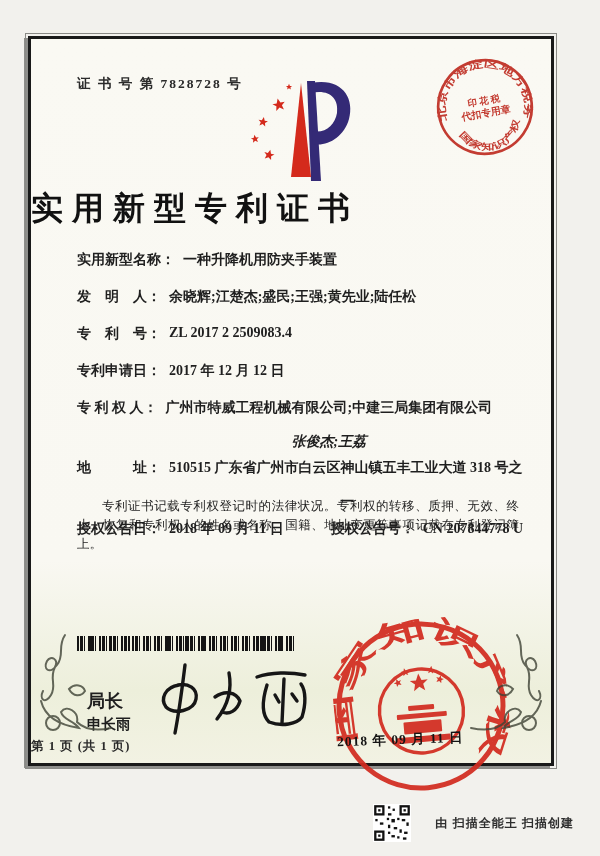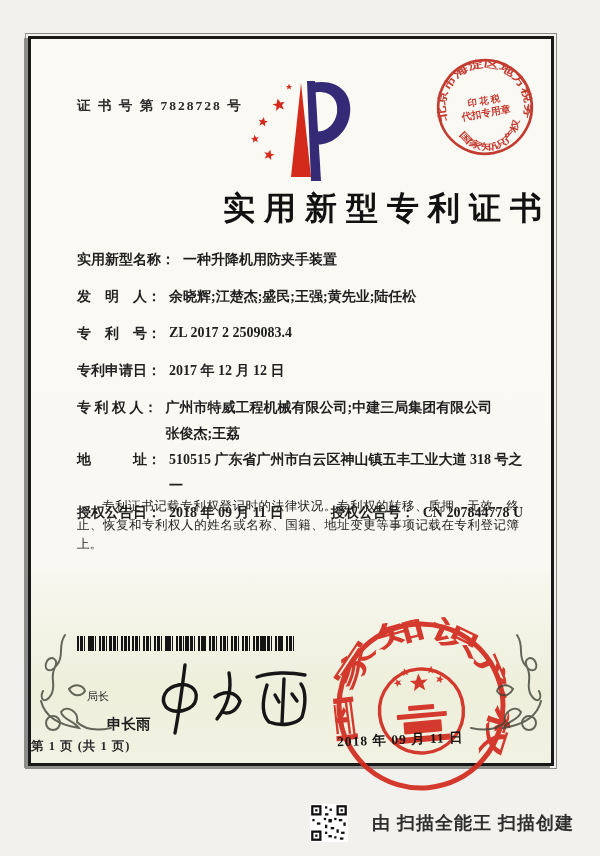--- a/index.html
+++ b/index.html
@@ -13,67 +13,67 @@
   }
   .certificate {
     position:absolute; left:28px; top:36px; width:526px; height:730px;
     background:linear-gradient(180deg,#faf9f3 0%,#f9f8f2 72%,#edefdb 90%,#f2f2e3 100%);
     border:3px solid #191919;
     outline:1px solid #8a8a86;
     outline-offset:2px;
     box-shadow:-4px 2px 0 rgba(60,60,58,.55);
   }
   .cert-no {
-    position:absolute; left:46px; top:58px;
+    position:absolute; left:46px; top:36px;
     font-size:13.5px; font-weight:600; letter-spacing:2px; color:#2a2a2a;
   }
   .tax-seal { position:absolute; right:14px; top:16px; width:104px; height:104px; transform:rotate(-10deg); opacity:.92; }
   .logo { position:absolute; left:212px; top:34px; width:118px; height:118px; }
   .title {
     position:absolute; left:0; top:148px; width:100%;
-    text-align:right; font-size:32px; font-weight:700; letter-spacing:9px; color:#111;
+    text-align:left; font-size:32px; font-weight:700; letter-spacing:9px; color:#111;
   }
   .fields { position:absolute; left:46px; top:212px; width:450px; font-size:14px; font-weight:600; }
-  .frow { display:flex; align-items:flex-start; margin-bottom:19px; }
+  .frow { display:flex; align-items:flex-start; margin-bottom:19px;text-align:center; }
   .frow .lbl { white-space:pre; flex:0 0 auto; }
   .frow .val { margin-left:8px; }
-  .val .l2 { margin-top:8px; }
+  .val .l2 { margin-top:16px;font-style:italic; }
   .grant-row { display:flex; }
   .grant-row .col2 { margin-left:47px; }
   .paras { position:absolute; left:46px; top:458px; width:442px; }
   .paras p {
     font-size:12.5px; line-height:19px; text-indent:2em; text-align:justify;
     color:#1e1e1e; font-style:oblique 8deg; font-weight:500;
   }
   .barcode {
     position:absolute; left:46px; top:597px; width:218px; height:15px;
     background:
       repeating-linear-gradient(90deg,#141414 0 1.6px,transparent 1.6px 3.4px,#141414 3.4px 6px,transparent 6px 7.2px,#141414 7.2px 8.2px,transparent 8.2px 11px),
       repeating-linear-gradient(90deg,transparent 0 13px,#141414 13px 15.5px,transparent 15.5px 19px);
   }
-  .sig-title { position:absolute; left:56px; top:650px; font-size:11px; font-weight:400; }
-  .sig-name  { position:absolute; left:56px; top:676px; font-size:14.5px; font-weight:700;margin-left:20px; }
+  .sig-title { position:absolute; left:56px; top:650px; font-size:18px; font-weight:700; }
+  .sig-name  { position:absolute; left:56px; top:676px; font-size:14.5px; font-weight:700; }
   .signature-svg { position:absolute; left:118px; top:618px; width:180px; height:86px; }
   .big-seal { position:absolute; left:303px; top:580px; width:174px; height:174px; transform:rotate(-5deg); opacity:.93; }
   .seal-date {
     position:absolute; left:306px; top:692px; font-size:13.5px; font-weight:700;
     letter-spacing:1px; color:#141414; z-index:5; transform:rotate(-2deg);
   }
   .page-footer {
     position:absolute; left:0; bottom:8px; width:100%; text-align:left;
     font-size:12.5px; font-weight:600; color:#2a2a2a; letter-spacing:1px;
   }
   .corner { position:absolute; width:78px; height:112px; bottom:18px; opacity:.8; }
   .corner.left { left:4px; }
   .corner.right { right:4px; transform:scaleX(-1); }
   .scan-mark { position:absolute; right:26px; bottom:14px; display:flex; align-items:center; }
   .qr { width:38px; height:38px; }
   .scan-text {
     margin-left:24px; font-family:"Liberation Sans","DejaVu Sans",sans-serif;
-    font-size:18px; color:#2e2e2e; font-weight:600; letter-spacing:1px;
+    font-size:12px; color:#2e2e2e; font-weight:600; letter-spacing:1px;
   }
 </style>
 </head>
 <body>
 
 <div class="certificate">
 
   <div class="cert-no">证 书 号 第 7828728 号</div>
 
   <svg class="tax-seal" viewBox="0 0 100 100">

